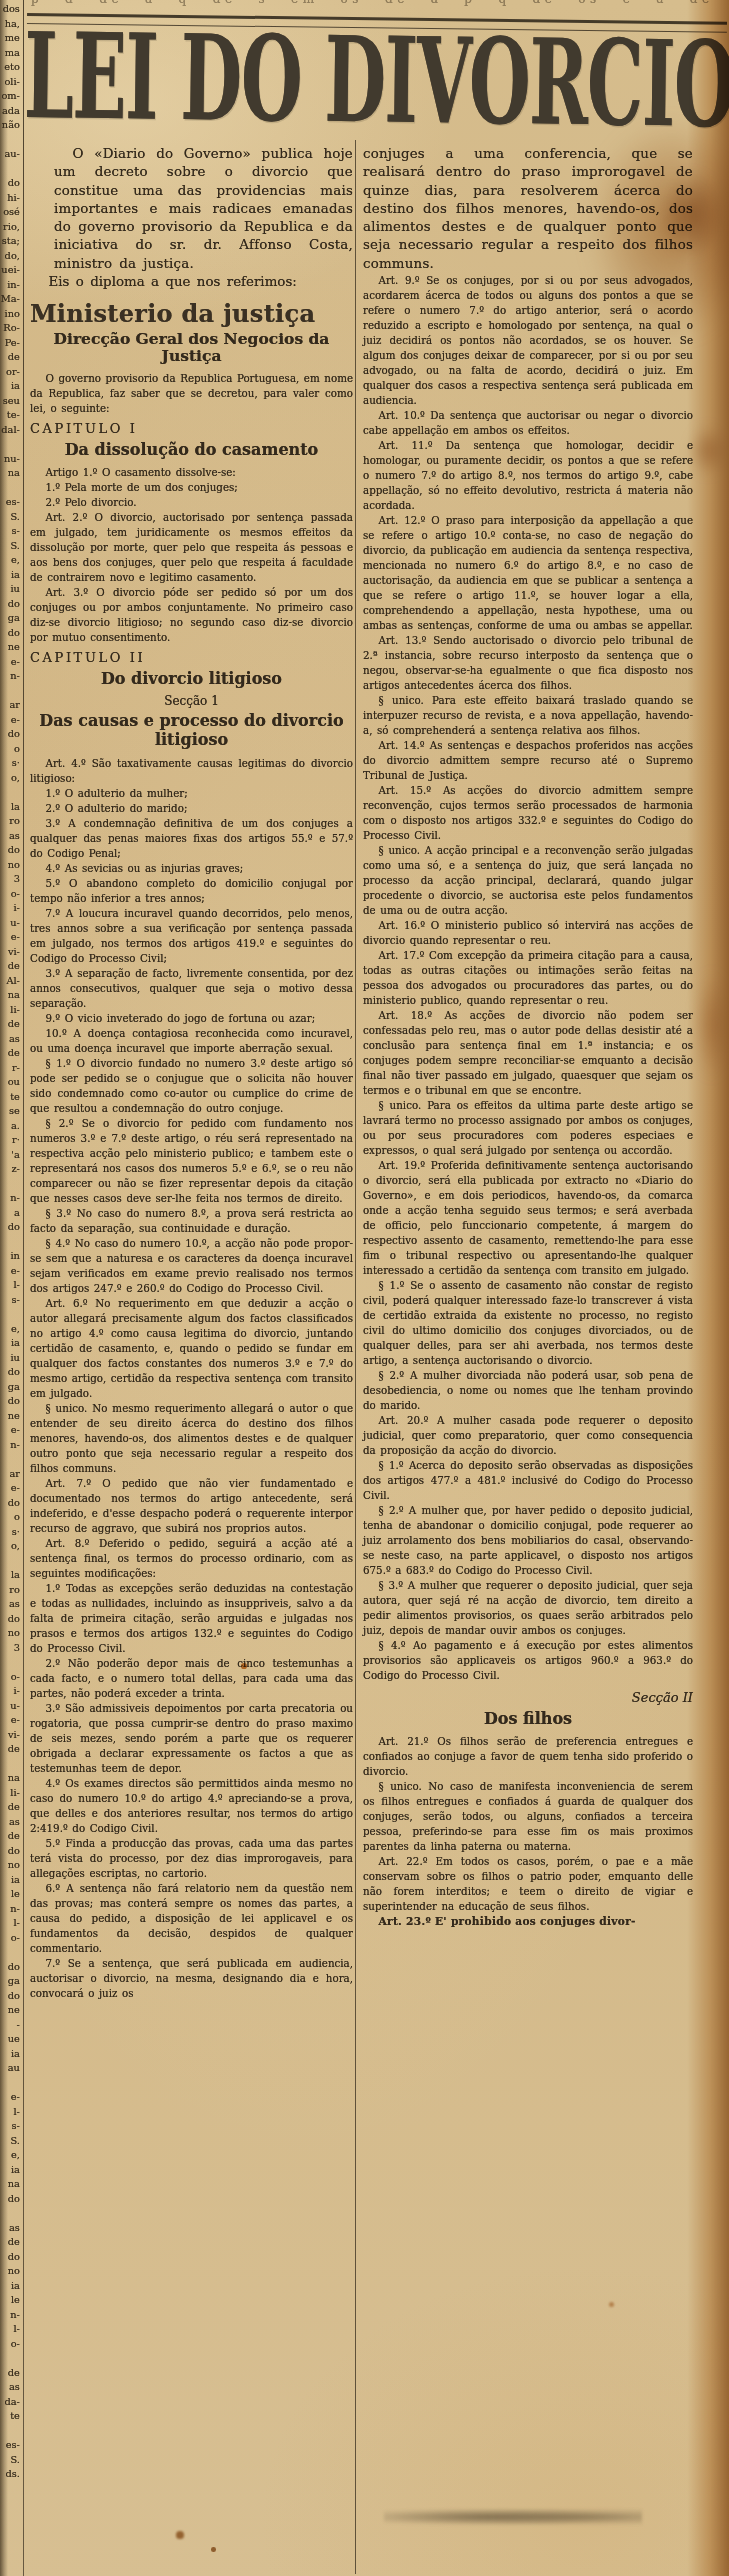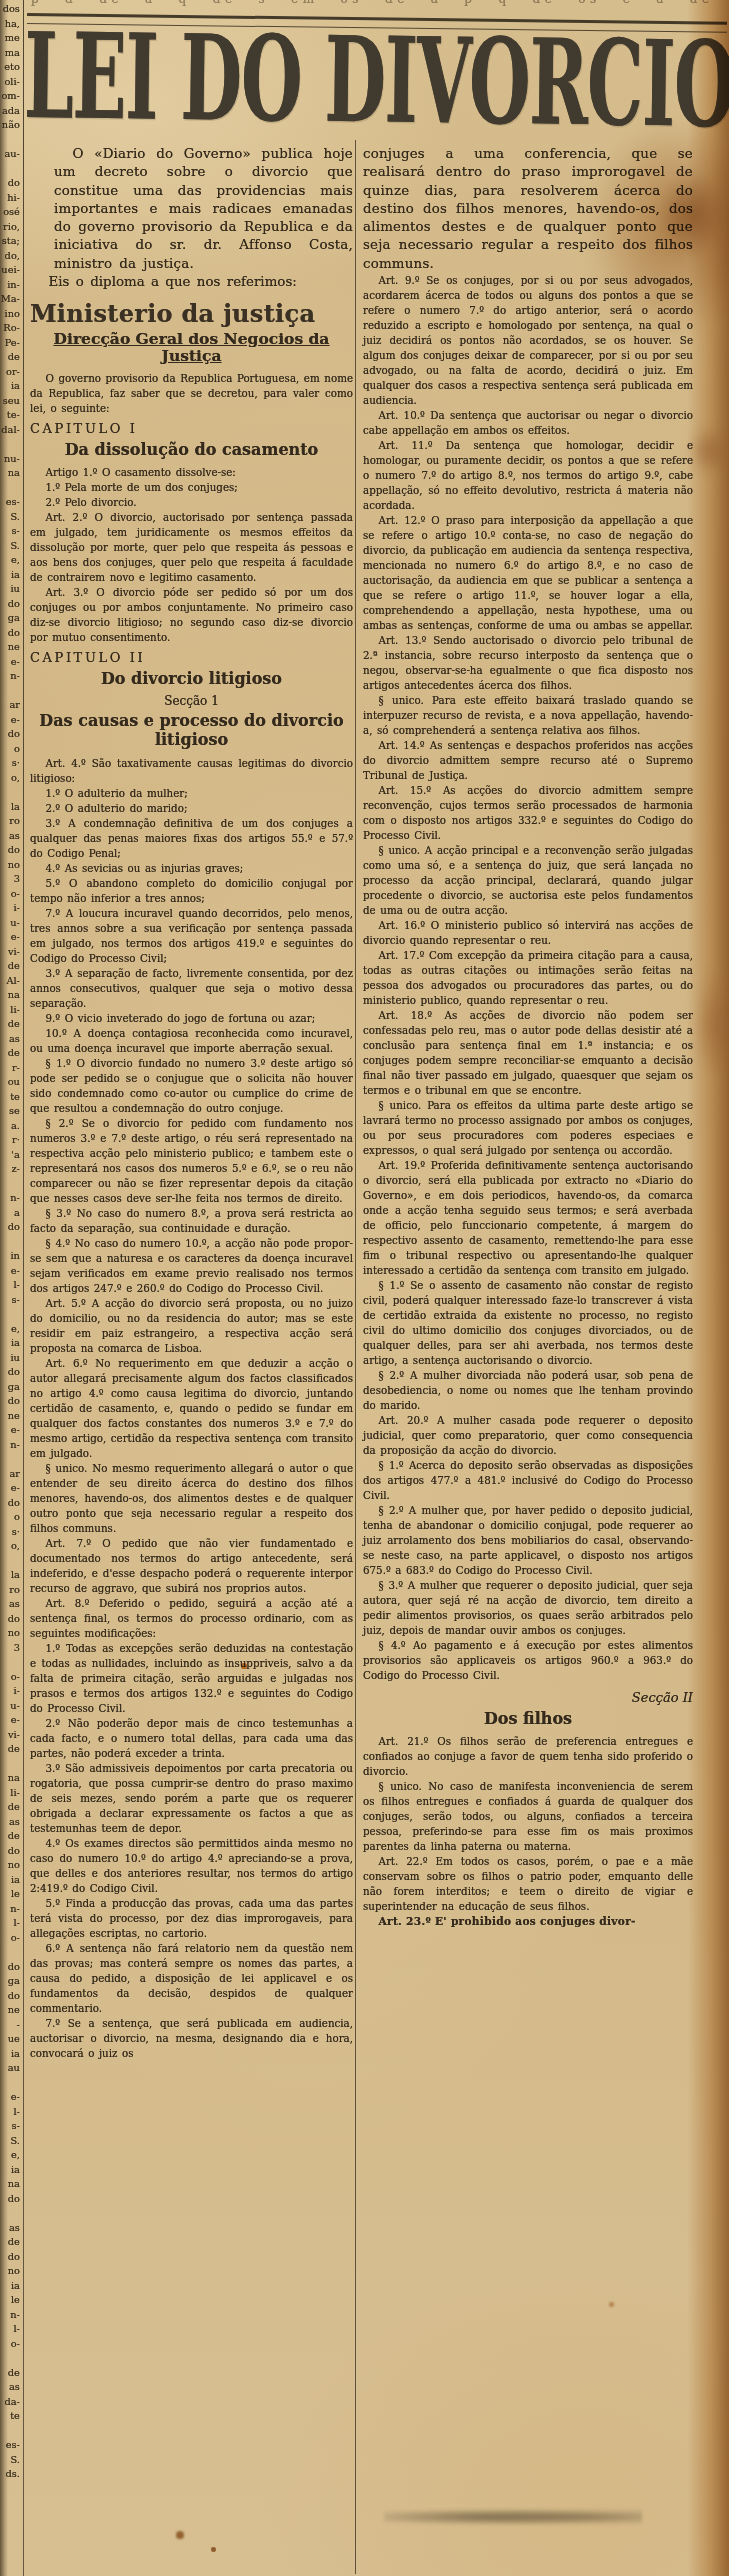--- a/index.html
+++ b/index.html
@@ -46,21 +46,21 @@
     background:rgba(55,45,30,.75);}
   
   .blk{color:#33291c;text-shadow:0 0 0.4px rgba(40,30,15,.72);}
   .blk.intro{font-size:13.4px;line-height:18.3px;text-align:justify;text-indent:18.5px;
     word-spacing:2.6px;letter-spacing:0.2px;margin-left:24px;}
   .blk.introline{font-size:13.4px;line-height:18.3px;text-indent:18.5px;word-spacing:2.1px;}
   .blk.introcont{font-size:13.4px;line-height:18.3px;text-align:justify;word-spacing:2.6px;letter-spacing:0.2px;}
   .blk.p{font-size:10.3px;line-height:15px;text-align:justify;text-indent:15.5px;word-spacing:1.3px;}
   .blk.hmin{font-size:24px;font-weight:bold;line-height:27px;
     margin:8.2px 0 3.1px;letter-spacing:0.3px;color:#3a3023;}
-  .blk.hdir{font-size:15.5px;font-weight:bold;text-align:center;line-height:17.5px;margin:0 15.5px 6.2px;text-decoration:underline;}
+  .blk.hdir{font-size:15.5px;font-weight:bold;text-align:center;line-height:17.5px;margin:0 15.5px 6.2px;}
   .blk.cap{font-size:13px;text-align:left;letter-spacing:2.6px;line-height:16.5px;margin-top:5.2px;}
   .blk.hsec{font-size:16px;font-weight:bold;text-align:center;line-height:19px;margin:2.1px 5.2px 6.2px;}
   .blk.secn{font-size:12px;text-align:center;line-height:15.5px;margin:2.1px 0;}
   .blk.secni{font-size:13px;font-style:italic;text-align:right;line-height:16.5px;margin:7.2px 0 1px;}
   .blk.plast{font-size:10.6px;line-height:15px;text-indent:15.5px;font-weight:bold;
     filter:blur(0.3px);letter-spacing:0.3px;}
   
   .stain{position:absolute;border-radius:50%;mix-blend-mode:multiply;pointer-events:none;}
   .st-big{left:587px;top:118px;width:170px;height:222px;filter:blur(10.3px);
     background:radial-gradient(closest-side,rgba(173,108,35,.55),rgba(173,108,35,.25) 60%,transparent);}
@@ -297,21 +297,20 @@
       <div class="blk p">4.º As sevicias ou as injurias graves;</div>
       <div class="blk p">5.º O abandono completo do domicilio conjugal por tempo não inferior a tres annos;</div>
       <div class="blk p">7.º A loucura incuravel quando decorridos, pelo menos, tres annos sobre a sua verificação por sentença passada em julgado, nos termos dos artigos 419.º e seguintes do Codigo do Processo Civil;</div>
       <div class="blk p">3.º A separação de facto, livremente consentida, por dez annos consecutivos, qualquer que seja o motivo dessa separação.</div>
       <div class="blk p">9.º O vicio inveterado do jogo de fortuna ou azar;</div>
       <div class="blk p">10.º A doença contagiosa reconhecida como incuravel, ou uma doença incuravel que importe aberração sexual.</div>
       <div class="blk p">§ 1.º O divorcio fundado no numero 3.º deste artigo só pode ser pedido se o conjugue que o solicita não houver sido condemnado como co-autor ou cumplice do crime de que resultou a condemnação do outro conjuge.</div>
       <div class="blk p">§ 2.º Se o divorcio for pedido com fundamento nos numeros 3.º e 7.º deste artigo, o réu será representado na respectiva acção pelo ministerio publico; e tambem este o representará nos casos dos numeros 5.º e 6.º, se o reu não comparecer ou não se fizer representar depois da citação que nesses casos deve ser-lhe feita nos termos de direito.</div>
       <div class="blk p">§ 3.º No caso do numero 8.º, a prova será restricta ao facto da separação, sua continuidade e duração.</div>
       <div class="blk p">§ 4.º No caso do numero 10.º, a acção não pode propor-se sem que a naturesa e os caracteres da doença incuravel sejam verificados em exame previo realisado nos termos dos artigos 247.º e 260.º do Codigo do Processo Civil.</div>
-      <div class="blk p">Art. 5.º A acção do divorcio será proposta, ou no juizo do domicilio, ou no da residencia do autor; mas se este residir em paiz estrangeiro, a respectiva acção será proposta na comarca de Lisboa.</div>
       <div class="blk p">Art. 6.º No requerimento em que deduzir a acção o autor allegará precisamente algum dos factos classificados no artigo 4.º como causa legitima do divorcio, juntando certidão de casamento, e, quando o pedido se fundar em qualquer dos factos constantes dos numeros 3.º e 7.º do mesmo artigo, certidão da respectiva sentença com transito em julgado.</div>
       <div class="blk p">§ unico. No mesmo requerimento allegará o autor o que entender de seu direito ácerca do destino dos filhos menores, havendo-os, dos alimentos destes e de qualquer outro ponto que seja necessario regular a respeito dos filhos communs.</div>
       <div class="blk p">Art. 7.º O pedido que não vier fundamentado e documentado nos termos do artigo antecedente, será indeferido, e d'esse despacho poderá o requerente interpor recurso de aggravo, que subirá nos proprios autos.</div>
       <div class="blk p">Art. 8.º Deferido o pedido, seguirá a acção até a sentença final, os termos do processo ordinario, com as seguintes modificações:</div>
       <div class="blk p">1.º Todas as excepções serão deduzidas na contestação e todas as nullidades, incluindo as insuppriveis, salvo a da falta de primeira citação, serão arguidas e julgadas nos prasos e termos dos artigos 132.º e seguintes do Codigo do Processo Civil.</div>
       <div class="blk p">2.º Não poderão depor mais de cinco testemunhas a cada facto, e o numero total dellas, para cada uma das partes, não poderá exceder a trinta.</div>
       <div class="blk p">3.º São admissiveis depoimentos por carta precatoria ou rogatoria, que possa cumprir-se dentro do praso maximo de seis mezes, sendo porém a parte que os requerer obrigada a declarar expressamente os factos a que as testemunhas teem de depor.</div>
       <div class="blk p">4.º Os exames directos são permittidos ainda mesmo no caso do numero 10.º do artigo 4.º apreciando-se a prova, que delles e dos anteriores resultar, nos termos do artigo 2:419.º do Codigo Civil.</div>
       <div class="blk p">5.º Finda a producção das provas, cada uma das partes terá vista do processo, por dez dias improrogaveis, para allegações escriptas, no cartorio.</div>
       <div class="blk p">6.º A sentença não fará relatorio nem da questão nem das provas; mas conterá sempre os nomes das partes, a causa do pedido, a disposição de lei applicavel e os fundamentos da decisão, despidos de qualquer commentario.</div>

